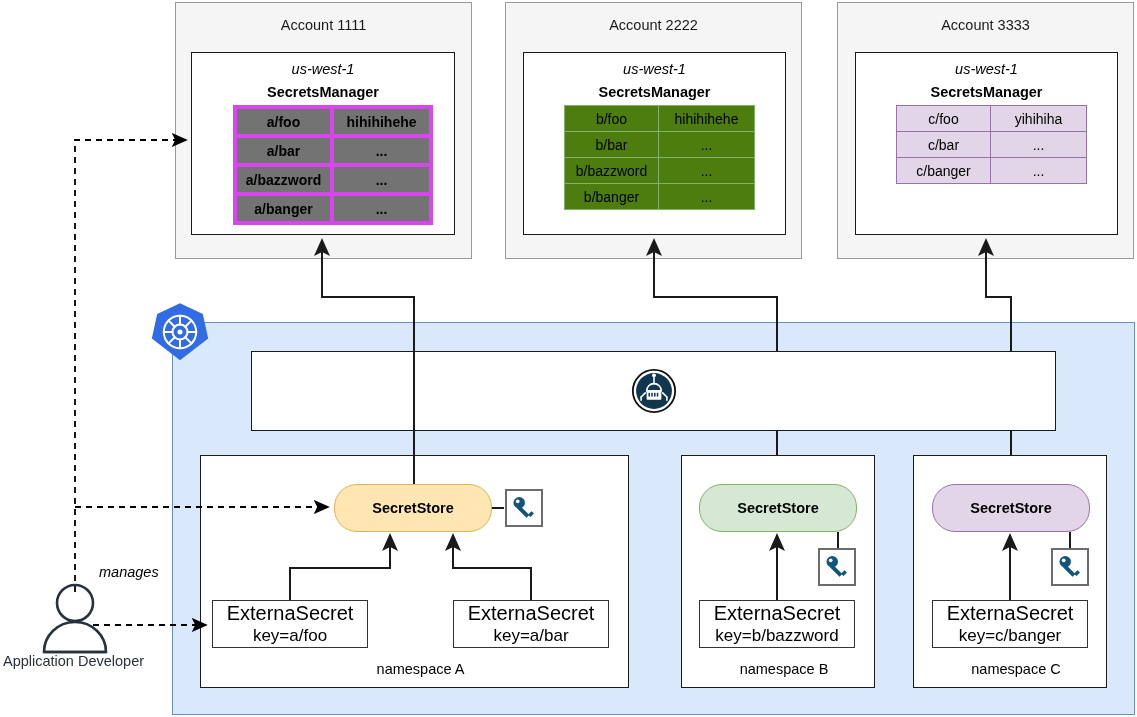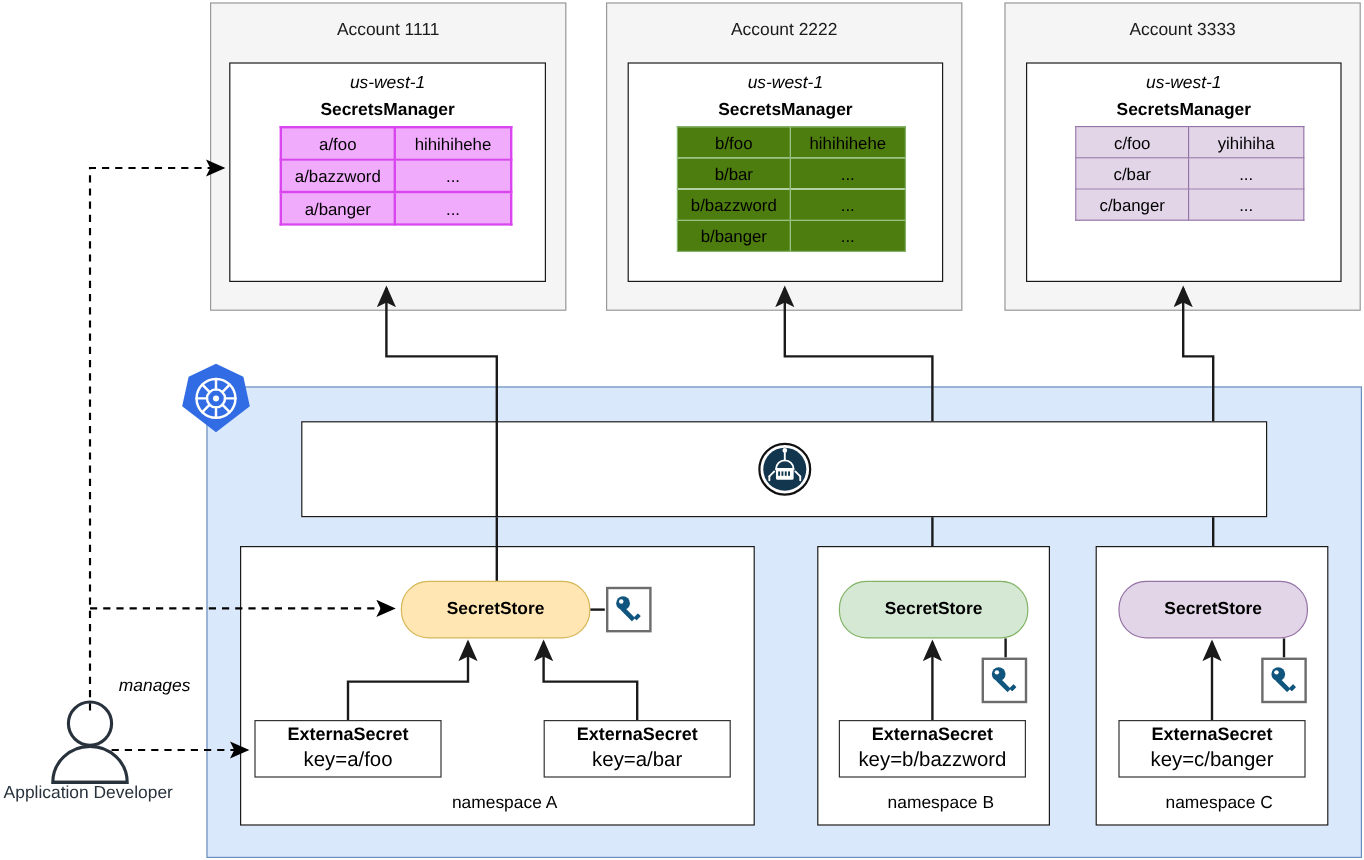--- a/index.html
+++ b/index.html
@@ -14,41 +14,41 @@
                  font-size:14.5px;color:#1a1a1a;}
   .region-box{background:#ffffff;border:1.6px solid #1a1a1a;}
   .region-name{position:absolute;left:0;right:0;top:8px;text-align:center;
                font-style:italic;font-size:14.5px;}
   .sm-title{position:absolute;left:0;right:0;top:31px;text-align:center;
             font-weight:bold;font-size:14.5px;}
 
   table.sectbl{position:absolute;border-collapse:collapse;table-layout:fixed;}
   table.sectbl td{height:25px;font-size:14px;text-align:center;
                   padding:0 2px;overflow:hidden;white-space:nowrap;}
-  .tbl-yellow td{background:#f0abfc;border:2px solid #d946ef;}
+  .tbl-yellow td{background:#737373;border:4px solid #d946ef;font-weight:bold;}
   .tbl-green  td{background:#4d7c0f;border:1px solid #82b366;}
   .tbl-purple td{background:#e1d5e7;border:1px solid #9673a6;}
 
   
   .cluster{background:#dae8fc;border:1px solid #6c8ebf;}
 
   
   .wbox{background:#ffffff;border:1.6px solid #1a1a1a;}
   .ns-label{position:absolute;left:12px;right:0;text-align:center;font-size:14.5px;}
 
   .store{border-width:1.6px;border-style:solid;display:flex;align-items:center;
          justify-content:center;font-weight:bold;font-size:14.5px;border-radius:23px;}
   .store-yellow{background:#ffe6b3;border-color:#d6b656;}
   .store-green {background:#d5e8d4;border-color:#82b366;}
   .store-purple{background:#e1d5e7;border-color:#9673a6;}
 
   .es{background:#ffffff;border:1.6px solid #333333;
       display:flex;flex-direction:column;align-items:center;justify-content:center;
       line-height:1.22;}
-  .es .es-t{font-weight:bold;font-size:15px;}
+  .es .es-t{font-weight:normal;font-size:20px;}
   .es .es-k{font-size:17px;}
 
   .keybox{background:#ffffff;border:2px solid #6c6c6c;
           display:flex;align-items:center;justify-content:center;}
 
   
   .actor-label{position:absolute;font-size:14.5px;color:#28323c;white-space:nowrap;}
   .manages{position:absolute;font-style:italic;font-size:14.5px;color:#000000;}
 
   svg.layer{position:absolute;left:0;top:0;width:1137px;height:717px;
@@ -65,20 +65,24 @@
   </div>
   <div class="abs region-box" style="left:191px;top:52px;width:264px;height:183px;">
     <div class="region-name">us-west-1</div>
     <div class="sm-title">SecretsManager</div>
   </div>
   <table class="sectbl tbl-yellow" style="left:233px;top:105px;width:180px;">
     <tbody>
         <tr>
       <td style="width:89px;">a/foo</td>
       <td style="width:91px;">hihihihehe</td>
+    </tr>
+    <tr>
+      <td>a/bar</td>
+      <td>...</td>
     </tr>
     <tr>
       <td>a/bazzword</td>
       <td>...</td>
     </tr>
     <tr>
       <td>a/banger</td>
       <td>...</td>
     </tr>
   </tbody>

